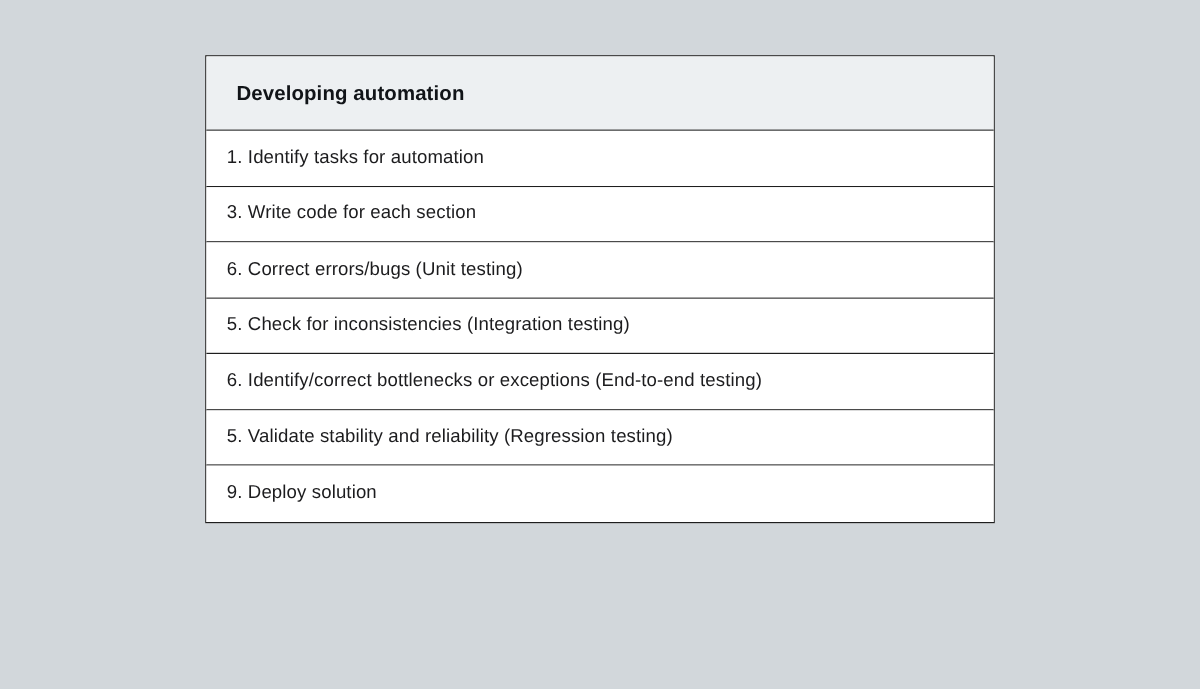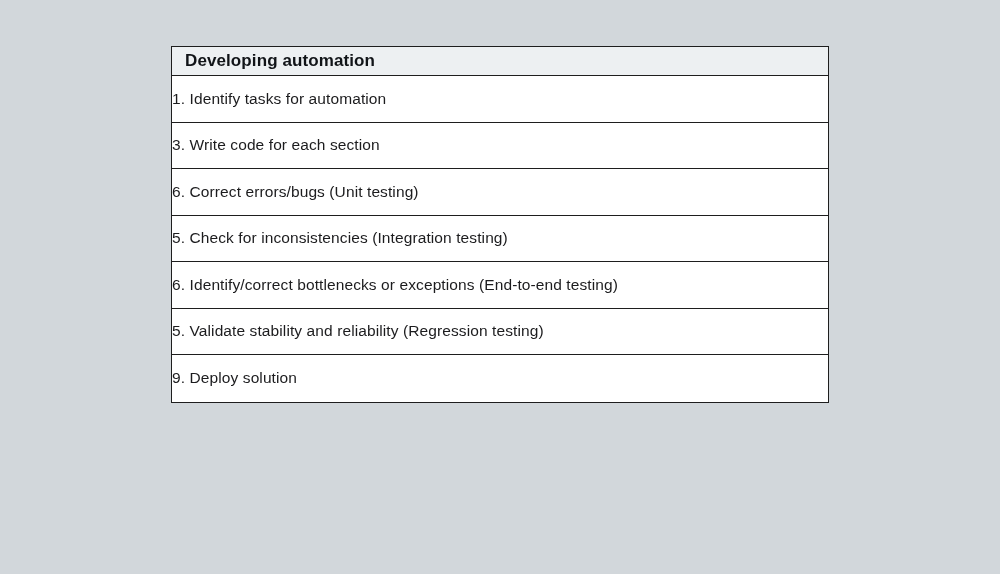--- a/index.html
+++ b/index.html
@@ -16,38 +16,39 @@
   }
 
   .steps-table {
     width: 658px;
     margin: 46px auto 0 auto;
     background: #ffffff;
     border: 1.5px solid #1e1e1e;
   }
 
   .table-header {
-    height: 29px;
+    height: 62px;
     background: #edf0f2;
     border-bottom: 1.5px solid #1e1e1e;
     display: flex;
     align-items: center;
-    padding-left: 13px;
+    padding-left: 25px;
     font-size: 17px;
     font-weight: 700;
     color: #111418;
     letter-spacing: 0.1px;
   }
 
   .table-row {
     height: 46.5px;
     background: #ffffff;
     border-bottom: 1.5px solid #1e1e1e;
     display: flex;
     align-items: center;
+    padding-left: 17px;
     font-size: 15.5px;
     font-weight: 400;
     color: #1c1c1e;
     letter-spacing: 0.1px;
     text-align: right;
   }
 
   .table-row:last-child {
     border-bottom: none;
   }

